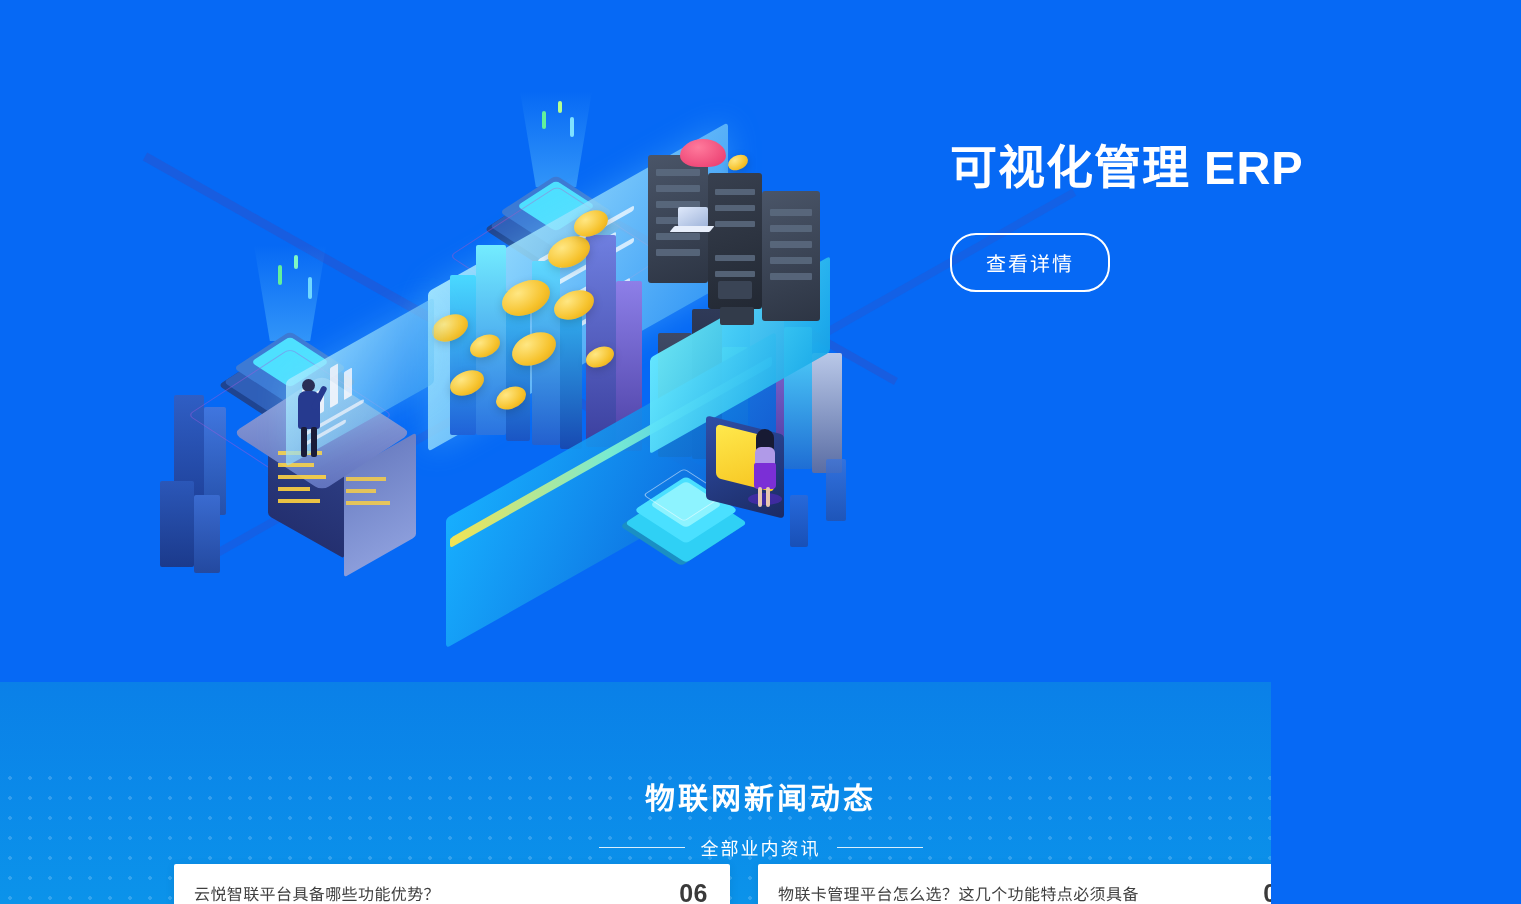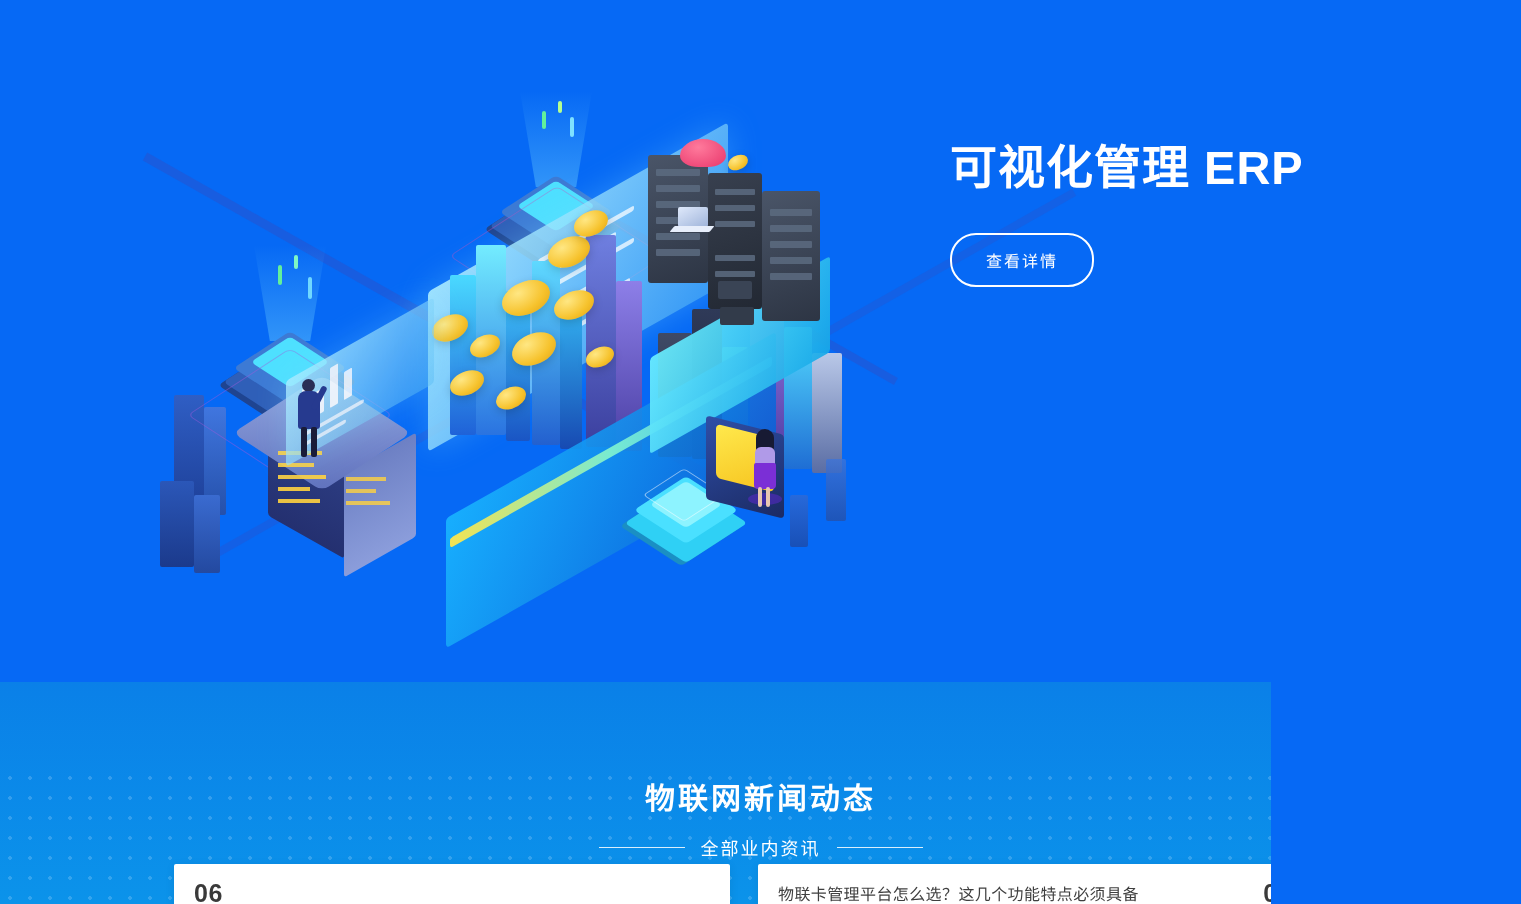--- a/index.html
+++ b/index.html
@@ -106,21 +106,21 @@
   .hero-sub {
     margin-top:48px; color:#e8f1ff; font-size:17px; letter-spacing:.6px;
   }
   .hero-desc {
     margin-top:36px; color:#dfeaff; font-size:15.5px; line-height:1.85;
     width:400px; letter-spacing:.3px;
   }
   .hero-btn {
     display:inline-block; margin-top:38px; padding:13px 34px;
     border:2px solid #ffffff; border-radius:26px; background:transparent;
-    color:#ffffff; font-size:16px; letter-spacing:2px; cursor:pointer;
+    color:#ffffff; font-size:20px; letter-spacing:2px; cursor:pointer;
     font-family:inherit;
   }
 
   
   .news {
     position:absolute; left:0; top:682px; width:1271px; height:222px;
     background:linear-gradient(to bottom,#0a80e8,#0b93ea);
     overflow:hidden;
   }
   .news-dots {
@@ -336,20 +336,21 @@
       <div class="news-title">物联网新闻动态</div>
       <div class="news-sub-wrap">
         <span class="news-rule"></span>
         <span class="news-sub">全部业内资讯</span>
         <span class="news-rule"></span>
       </div>
     </div>
 
     <div class="news-cards">
       <div class="news-card">
+        <span class="news-card-title">云悦智联平台具备哪些功能优势？</span>
         <span class="news-card-date">06</span>
       </div>
       <div class="news-card">
         <span class="news-card-title">物联卡管理平台怎么选？这几个功能特点必须具备</span>
         <span class="news-card-date">06</span>
       </div>
     </div>
   </section>
 
 </div>

